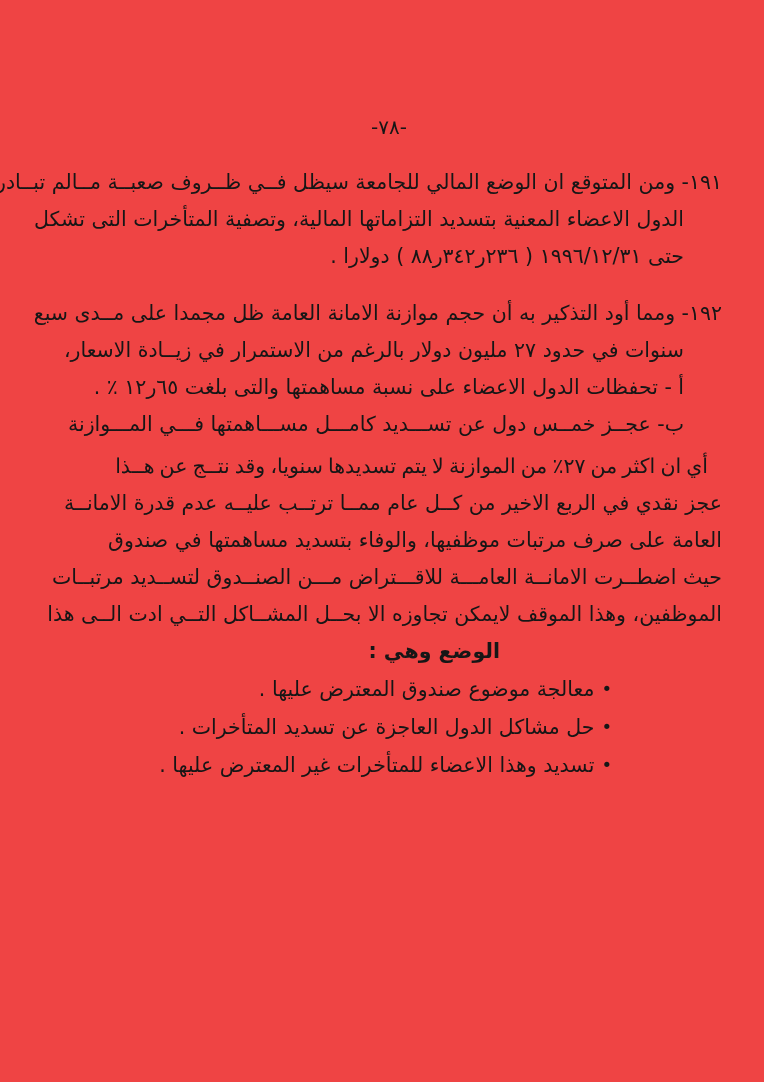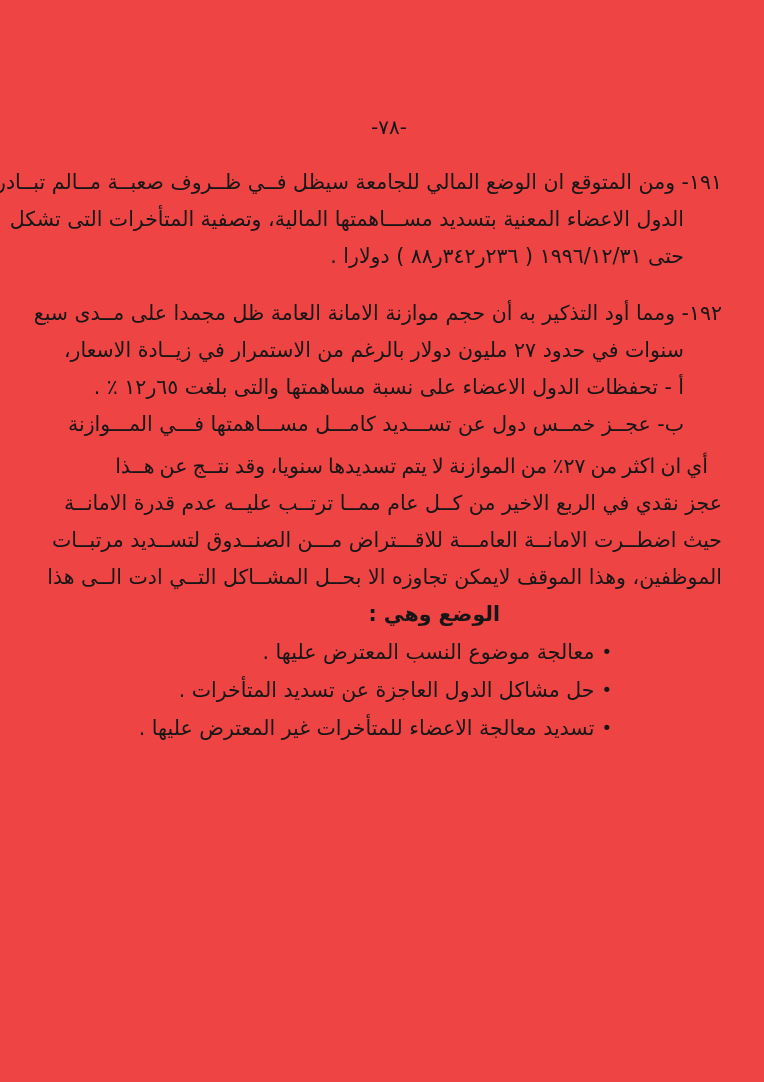--- a/index.html
+++ b/index.html
@@ -51,38 +51,39 @@
 </style>
 </head>
 <body>
 
 <div class="page">
 
   <div class="pagenum">-٧٨-</div>
 
   <div>
     <div class="line">١٩١- ومن المتوقع ان الوضع المالي للجامعة سيظل فــي ظــروف صعبــة مــالم تبــادر</div>
-    <div class="line cont">الدول الاعضاء المعنية بتسديد مســـاهمتها المالية، وتصفية المتأخرات التى تشكل</div>
+    <div class="line cont">الدول الاعضاء المعنية بتسديد التزاماتها المالية، وتصفية المتأخرات التى تشكل</div>
     <div class="line cont">حتى ١٩٩٦/١٢/٣١ ( ٢٣٦ر٣٤٢ر٨٨ ) دولارا .</div>
   </div>
 
   <div>
     <div class="line gap-before">١٩٢- ومما أود التذكير به أن حجم موازنة الامانة العامة ظل مجمدا على مــدى سبع</div>
     <div class="line cont">سنوات في حدود ٢٧ مليون دولار بالرغم من الاستمرار في زيــادة الاسعار،</div>
     <div class="line cont">أ - تحفظات الدول الاعضاء على نسبة مساهمتها والتى بلغت ٦٥ر١٢ ٪ .</div>
     <div class="line cont">ب- عجــز خمــس دول عن تســـديد كامـــل مســـاهمتها فـــي المـــوازنة</div>
   </div>
 
   <div>
     <div class="line first gap-small">أي ان اكثر من ٢٧٪ من الموازنة لا يتم تسديدها سنويا،  وقد نتــج عن هــذا</div>
     <div class="line">عجز نقدي في الربع الاخير من كــل عام ممــا ترتــب عليــه عدم قدرة الامانــة</div>
+    <div class="line">العامة على صرف مرتبات موظفيها،  والوفاء بتسديد مساهمتها في صندوق</div>
     <div class="line">حيث اضطــرت الامانــة العامـــة للاقـــتراض مـــن الصنــدوق لتســديد مرتبــات</div>
     <div class="line">الموظفين، وهذا الموقف لايمكن تجاوزه الا بحــل المشــاكل التــي ادت الــى هذا</div>
     <div class="line end">الوضع وهي :</div>
   </div>
 
   <div>
-    <div class="line blt"><span class="bullet-dot">•</span><span>معالجة موضوع النسب المعترض عليها .</span></div>
+    <div class="line blt"><span class="bullet-dot">•</span><span>معالجة موضوع صندوق المعترض عليها .</span></div>
     <div class="line blt"><span class="bullet-dot">•</span><span>حل مشاكل الدول العاجزة عن تسديد المتأخرات .</span></div>
-    <div class="line blt"><span class="bullet-dot">•</span><span>تسديد معالجة الاعضاء للمتأخرات غير المعترض عليها .</span></div>
+    <div class="line blt"><span class="bullet-dot">•</span><span>تسديد وهذا الاعضاء للمتأخرات غير المعترض عليها .</span></div>
   </div>
 
 </div>
 
 </body></html>

